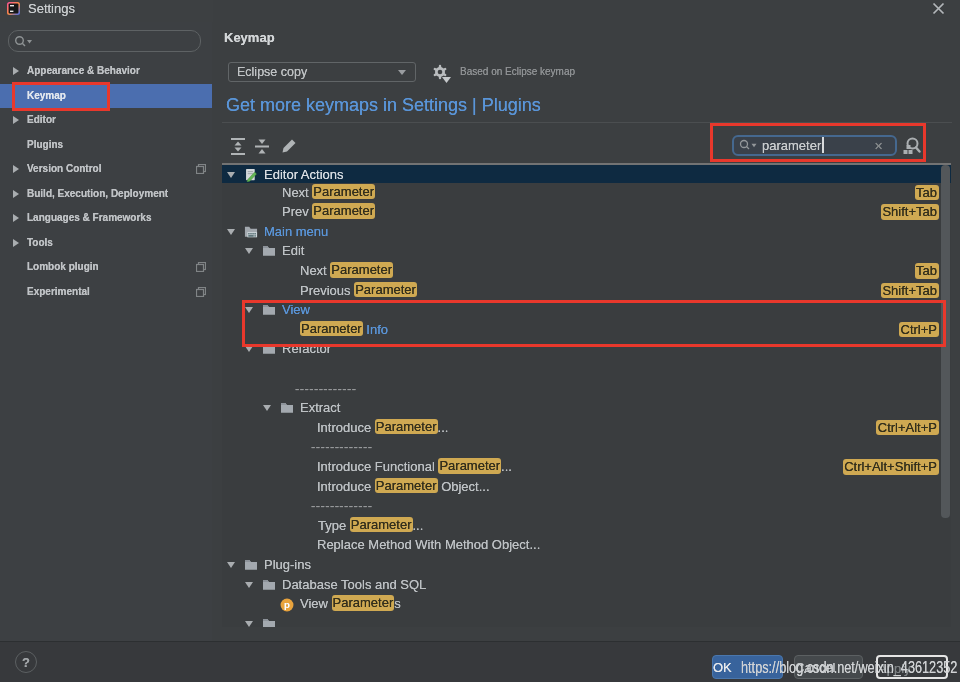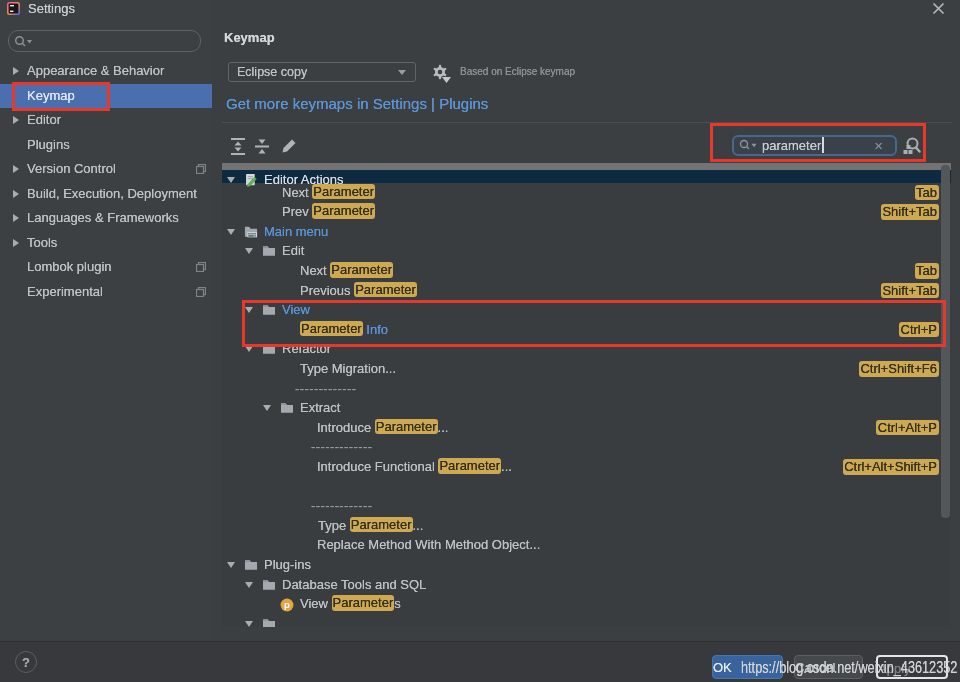--- a/index.html
+++ b/index.html
@@ -5,51 +5,51 @@
 *{margin:0;padding:0;box-sizing:border-box}
 html,body{width:960px;height:682px;overflow:hidden}
 body{position:relative;background:#3c3f41;font-family:"Liberation Sans",sans-serif;-webkit-font-smoothing:antialiased;text-shadow:0 0 .6px}
 .abs{position:absolute}
 
 #titlebar{position:absolute;left:0;top:0;width:960px;height:22px;background:#3d4042}
 #title-text{position:absolute;left:28px;top:1px;font-size:13px;color:#c9ccce}
 
 #sidebar{position:absolute;left:0;top:22px;width:212px;height:619px;background:#3d4043}
 #sb-search{position:absolute;left:8px;top:8px;width:193px;height:22px;border:1px solid #5e6264;border-radius:10px;background:#3d4043}
-.sb-row{position:absolute;left:0;width:212px;height:24.5px;line-height:24.5px;font-size:13px;font-weight:normal;color:#bfc2c5;white-space:nowrap}
+.sb-row{position:absolute;left:0;width:212px;height:24.5px;line-height:24.5px;font-size:10px;font-weight:bold;color:#bfc2c5;white-space:nowrap}
 .sb-row .txt{position:absolute;left:27px;top:0}
 .sb-arrow{position:absolute;left:13px;top:8px;width:0;height:0;border:4.5px solid transparent;border-left:6.5px solid #a9adb0;border-right:none}
 .sb-proj{position:absolute;left:196px;top:7px;width:10px;height:10px}
 #keymap-row{background:#4b6eaf;color:#e2e7ee}
 
 #rpanel{position:absolute;left:213px;top:0;width:747px;height:641px;background:#3c3f41}
 #hd-keymap{position:absolute;left:11px;top:30px;font-size:13px;font-weight:bold;color:#d3d6d8}
 #combo{position:absolute;left:15px;top:62px;width:188px;height:20px;border:1px solid #616567;border-radius:3px;font-size:12.5px;color:#bfc2c4;line-height:18px;padding-left:8px}
 #combo .carr{position:absolute;right:9px;top:7px;width:0;height:0;border:4px solid transparent;border-top:5px solid #9a9da0}
 #basedon{position:absolute;left:247px;top:66px;font-size:10px;color:#8f9294}
-#getmore{position:absolute;left:13px;top:95px;font-size:15px;color:#5a95d8}
+#getmore{position:absolute;left:13px;top:95px;font-size:18px;color:#5a95d8}
 #hsep{position:absolute;left:9px;top:122px;width:730px;height:1px;background:#4b4e50}
 
 .ticon{position:absolute;top:138px}
 
 #sfield{position:absolute;left:519px;top:135px;width:165px;height:21px;border:2px solid #45688f;border-radius:6px;background:#3a414a}
 #stext{position:absolute;left:549px;top:138px;font-size:13px;color:#c9ccce}
 #caret{position:absolute;left:609px;top:137px;width:1.5px;height:16px;background:#d8dadc}
 #sclear{position:absolute;left:661px;top:140px;font-size:11px;color:#84888a}
 
 #tree{position:absolute;left:222px;top:163px;width:729px;height:464px;background:#3a3d3f;overflow:hidden}
 .trow{position:absolute;left:0;width:729px;height:19.6px;line-height:19.6px;font-size:13px;color:#bdc1c4;white-space:nowrap}
 .trow .t{position:absolute;top:0}
 .tar{position:absolute;top:7px;width:0;height:0;border:4.5px solid transparent;border-top:6px solid #a9adb0;border-bottom:none}
 .tic{position:absolute;top:3px;width:14px;height:14px}
 .chip{display:inline-block;background:#cfa952;color:#332f1c;border-radius:3px;padding:0 1px;height:15.5px;line-height:15px;vertical-align:1px}
 .kbd{position:absolute;right:12.5px;top:2px;background:#cfa952;color:#332f1c;border-radius:3px;padding:0 1.5px;height:15.5px;line-height:15px;font-size:13px}
 .blue{color:#5a95d8}
 .sep{color:#97999b;letter-spacing:0.4px}
-#selrow{background:#0e2a41;color:#d7dce1;border-top:7px solid #737373}
+#selrow{background:#0e2a41;color:#d7dce1;border-top:2px solid #737373}
 #scrollthumb{position:absolute;left:719px;top:2px;width:9px;height:353px;background:#53575a;border-radius:4px}
 
 #botbar{position:absolute;left:0;top:641px;width:960px;height:41px;background:#37393c;border-top:1px solid #2c2f31}
 #helpbtn{position:absolute;left:15px;top:9px;width:22px;height:22px;border:1px solid #5c6062;border-radius:50%;color:#a0a4a7;font-size:13px;font-weight:bold;text-align:center;line-height:21px}
 .btn{position:absolute;top:13px;height:24px;border-radius:4px;font-size:13px;text-align:left;line-height:23px}
 #btn-ok{left:712px;width:71px;background:#38639c;border:1px solid #4a77ad;color:#e8eaec}
 #btn-cancel{left:794px;width:69px;background:#45494c;border:1px solid #5c6062;color:#c3c6c8}
 #btn-apply{left:876px;width:72px;background:transparent;border:2px solid #e5e5e5;color:#7e8284}
 #watermark{position:absolute;left:741px;top:659px;font-size:16px;color:rgba(209,211,213,.95);white-space:nowrap;transform:scaleX(.795);transform-origin:0 0}
 
@@ -253,24 +253,20 @@
       <span class="kbd">Ctrl+P</span>
     </div>
 <div class="trow" style="top:176.4px">
       <span class="tar" style="left:23px"></span>
       <svg class="tic" style="left:40px" width="14" height="14" viewBox="0 0 14 14">
         <path d="M1,2 h4.4 l1.5,2 H13 v7.8 H1 z" fill="#a3a9af"></path>
         <path d="M1,2 h4.4 l1.5,2 H1 z" fill="#8d939a"></path>
       </svg>
       <span class="t" style="left:60px">Refactor</span>
     </div>
-<div class="trow" style="top:196.0px">
-      <span class="t" style="left:78px">Type Migration...</span>
-      <span class="kbd">Ctrl+Shift+F6</span>
-    </div>
 <div class="trow" style="top:215.6px">
       <span class="t" style="left:73px"><span class="sep">-------------</span></span>
     </div>
 <div class="trow" style="top:254.8px">
       <span class="t" style="left:95px">Introduce <span class="chip">Parameter</span>...</span>
       <span class="kbd">Ctrl+Alt+P</span>
     </div>
 <div class="trow" style="top:235.2px">
       <span class="tar" style="left:41px"></span>
       <svg class="tic" style="left:58px" width="14" height="14" viewBox="0 0 14 14">
@@ -278,20 +274,23 @@
         <path d="M1,2 h4.4 l1.5,2 H1 z" fill="#8d939a"></path>
       </svg>
       <span class="t" style="left:78px">Extract</span>
     </div>
 <div class="trow" style="top:274.4px">
       <span class="t" style="left:89px"><span class="sep">-------------</span></span>
     </div>
 <div class="trow" style="top:294.0px">
       <span class="t" style="left:95px">Introduce Functional <span class="chip">Parameter</span>...</span>
       <span class="kbd">Ctrl+Alt+Shift+P</span>
+    </div>
+<div class="trow" style="top:313.6px">
+      <span class="t" style="left:95px">Introduce <span class="chip">Parameter</span> Object...</span>
     </div>
 <div class="trow" style="top:333.2px">
       <span class="t" style="left:89px"><span class="sep">-------------</span></span>
     </div>
 <div class="trow" style="top:352.8px">
       <span class="t" style="left:96px">Type <span class="chip">Parameter</span>...</span>
     </div>
 <div class="trow" style="top:372.4px">
       <span class="t" style="left:95px">Replace Method With Method Object...</span>
     </div>

